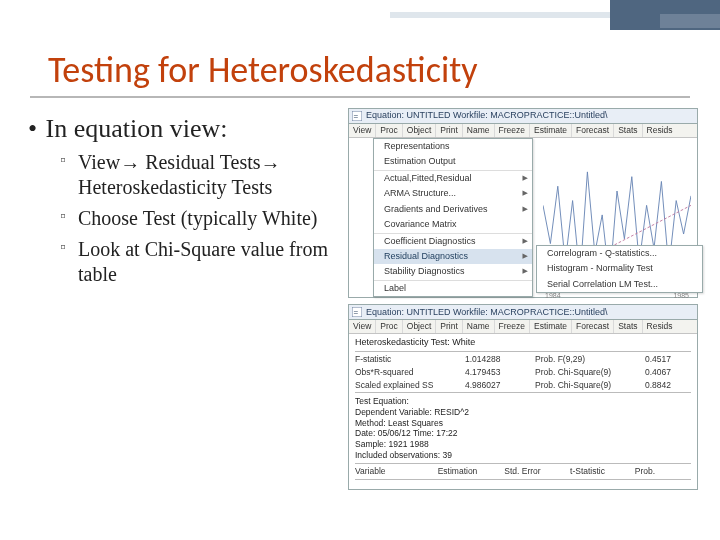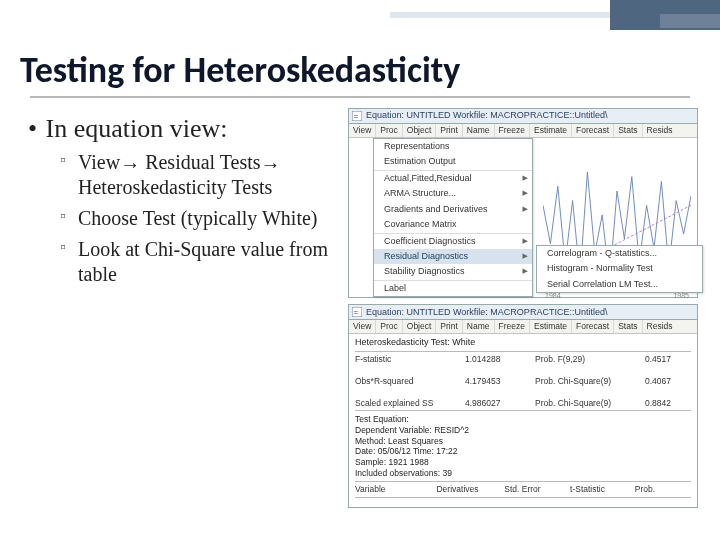--- a/index.html
+++ b/index.html
@@ -16,22 +16,22 @@
   .slide{
     position:relative;width:var(--slide-w);height:var(--slide-h);
     background:#fff;font-family:Georgia,'Times New Roman',serif;color:var(--text);
     overflow:hidden;box-sizing:border-box;
   }
   .deco-top{position:absolute;right:0;top:0;height:30px;width:330px;}
   .deco-top .bar1{position:absolute;right:0;top:12px;width:330px;height:6px;background:#dfe6ec;}
   .deco-top .bar2{position:absolute;right:0;top:0;width:110px;height:30px;background:#4f6680;}
   .deco-top .bar3{position:absolute;right:0;top:14px;width:60px;height:14px;background:#6e8198;} 
   .title{
-    font-family:Calibri,Arial,sans-serif;font-size:36px;color:#0f172a;
-    margin:48px 0 4px 20px;font-weight:700;
+    font-family:Calibri,Arial,sans-serif;font-size:36px;color:#c2410c;
+    margin:48px 0 4px 48px;font-weight:400;
   }
   .title-rule{border:none;border-top:2px solid #b7b7b7;margin:4px 30px 10px 30px;}
   .content{display:flex;gap:8px;padding:0 12px 0 30px;}
   .left{width:310px;}
   .b1{font-size:26px;margin:6px 0 2px -4px;}
   .b1 .dot{display:inline-block;width:.5em;text-align:center;}
   .b2{list-style:none;margin:6px 0 16px 30px;padding:0;}
   .b2 li{position:relative;font-size:20px;line-height:1.25;margin:0 0 6px 0;padding-left:18px;}
   .b2 li::before{content:'\25AB';position:absolute;left:0;top:0;font-size:16px;color:#666;}
   .arrow{font-family:Arial,sans-serif;}
@@ -55,21 +55,21 @@
   .wrap1{display:flex;gap:4px;padding-left:24px;}
   .plotarea{flex:1;position:relative;min-width:160px;border-left:0;}
   .zig{position:absolute;left:6px;right:6px;top:10px;bottom:6px;}
   .zig svg{width:100%;height:100%;}
   .xlabels{position:absolute;left:8px;right:8px;bottom:-2px;display:flex;justify-content:space-between;font-size:7px;color:#888;}
 
   
   .body2{padding:4px 6px 6px 6px;}
   .hdr2{font-size:9px;color:#222;margin-bottom:3px;}
   .hr{border:none;border-top:1px solid #bbb;margin:3px 0;}
-  .stats{display:grid;grid-template-columns:110px 70px 110px 40px;font-size:8.5px;row-gap:13px;}
+  .stats{display:grid;grid-template-columns:110px 70px 110px 40px;font-size:8.5px;row-gap:4px;}
   .info{font-size:8.5px;line-height:1.25;color:#222;margin-top:0;}
   .coefhdr{display:grid;grid-template-columns:70px 65px 65px 65px 50px;font-size:8.5px;text-align:center;}
   .coefhdr span:first-child{text-align:left;}
 </style>
 </head>
 <body>
 
 <div class="slide">
   <div class="deco-top">
     <div class="bar1"></div>
@@ -196,21 +196,21 @@
               <div>Test Equation:</div>
               <div>Dependent Variable: RESID^2</div>
               <div>Method: Least Squares</div>
               <div>Date: 05/06/12   Time: 17:22</div>
               <div>Sample: 1921 1988</div>
               <div>Included observations: 39</div>
             </div>
           <hr class="hr">
           <div class="coefhdr">
             <span>Variable</span>
-            <span>Derivatives</span>
+            <span>Estimation</span>
             <span>Std. Error</span>
             <span>t-Statistic</span>
             <span>Prob.</span>
           </div>
           <hr class="hr">
         </div>
       </div>
 
     </div>
   </div>

